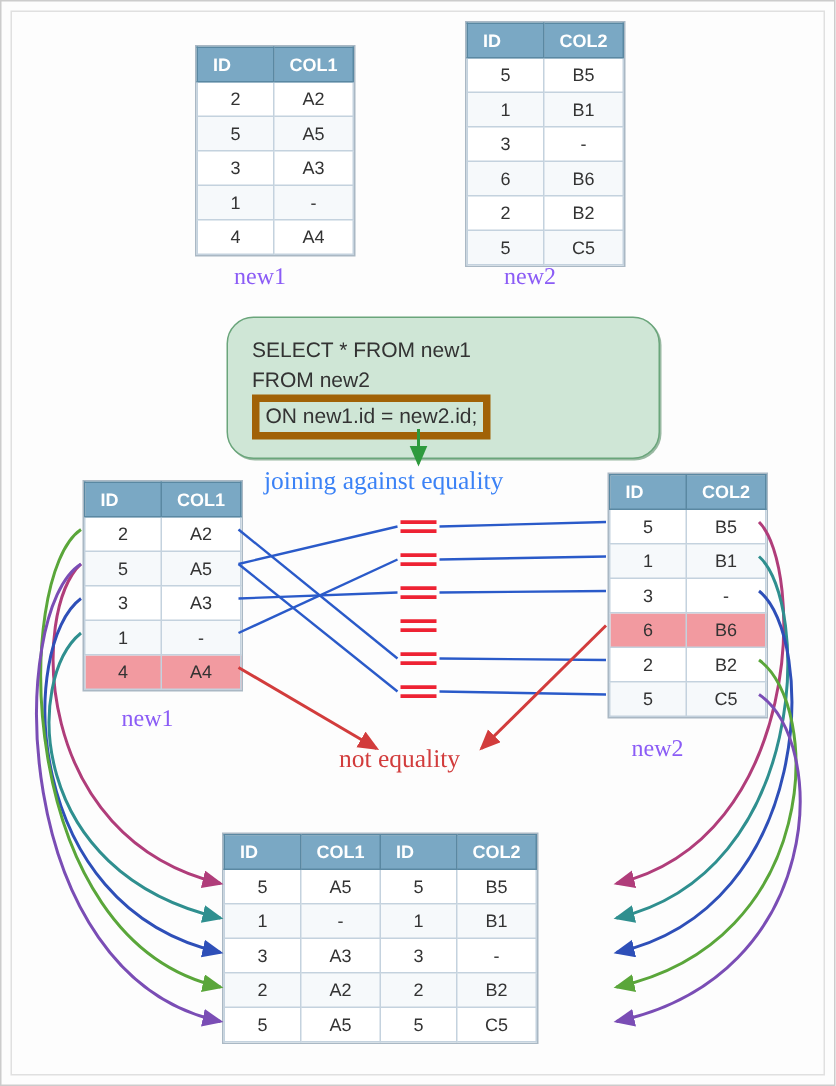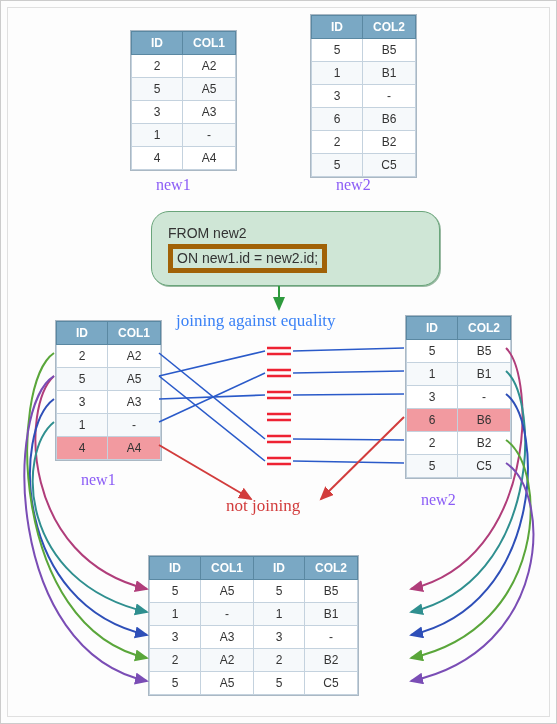--- a/index.html
+++ b/index.html
@@ -31,21 +31,21 @@
     background: #fff;
     box-shadow: 0 0 0 1px #aab8c4;
   }
   table.db th {
     background: #7aa8c4;
     color: #fff;
     font-weight: 700;
     font-size: 12px;
     padding: 4px 10px;
     border: 1px solid #5a88a2;
-    text-align: center;
+    text-align: left;
   }
   table.db td {
     font-size: 12px;
     padding: 4px 10px;
     border: 1px solid #c4d2de;
     text-align: center;
     min-width: 30px;
     background: #fff;
   }
   table.db tr:nth-child(even) td { background: #f6f9fb; }
@@ -177,20 +177,21 @@
         </tr>
         <tr>
           <td>5</td>
           <td>C5</td>
         </tr>
       </tbody>
   </table>
   <div class="label" style="left:335px; top:175px;">new2</div>
 
   <div class="sql-box">
+    <div>SELECT * FROM new1</div>
     <div>FROM new2</div>
     <div><span class="on-clause">ON new1.id = new2.id;</span></div>
   </div>
 
   <div class="join-text" style="left:175px; top:310px;">joining against equality</div>
 
   <table class="db" id="mid-new1" style="left:55px; top:320px;">
     <thead>
         <tr>
       <th>ID</th>
@@ -251,21 +252,21 @@
           <td>B2</td>
         </tr>
         <tr>
           <td>5</td>
           <td>C5</td>
         </tr>
       </tbody>
   </table>
   <div class="label" style="left:420px; top:490px;">new2</div>
 
-  <div class="nomatch-text" style="left:225px; top:495px;">not joining</div>
+  <div class="nomatch-text" style="left:225px; top:495px;">not equality</div>
 
   <table class="db" id="result" style="left:148px; top:555px;">
     <thead>
         <tr>
       <th>ID</th>
       <th>COL1</th>
       <th>ID</th>
       <th>COL2</th>
     </tr>
       </thead>

